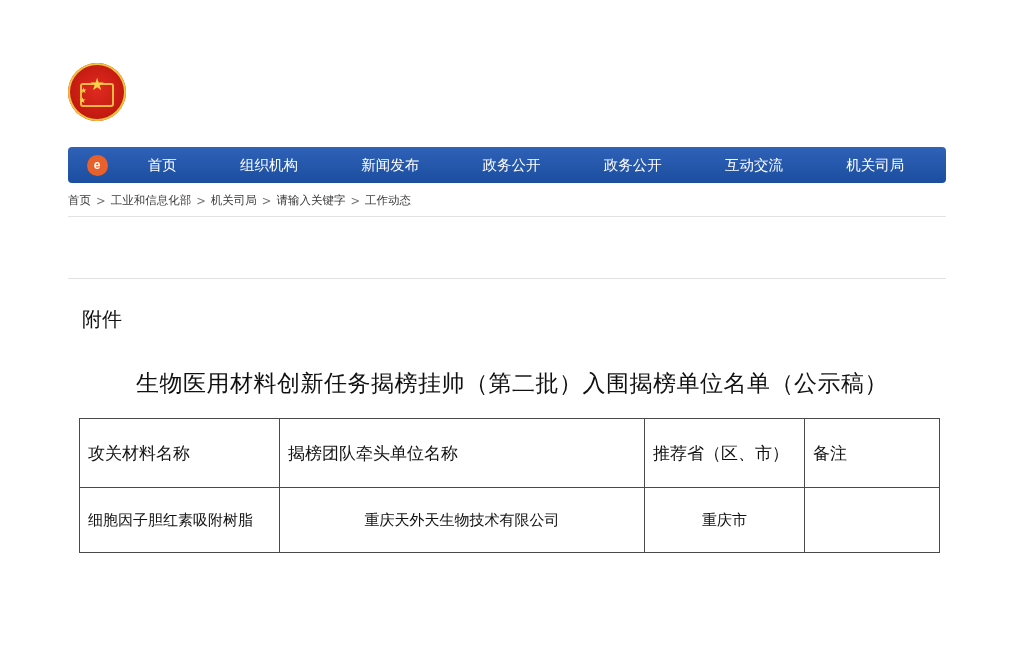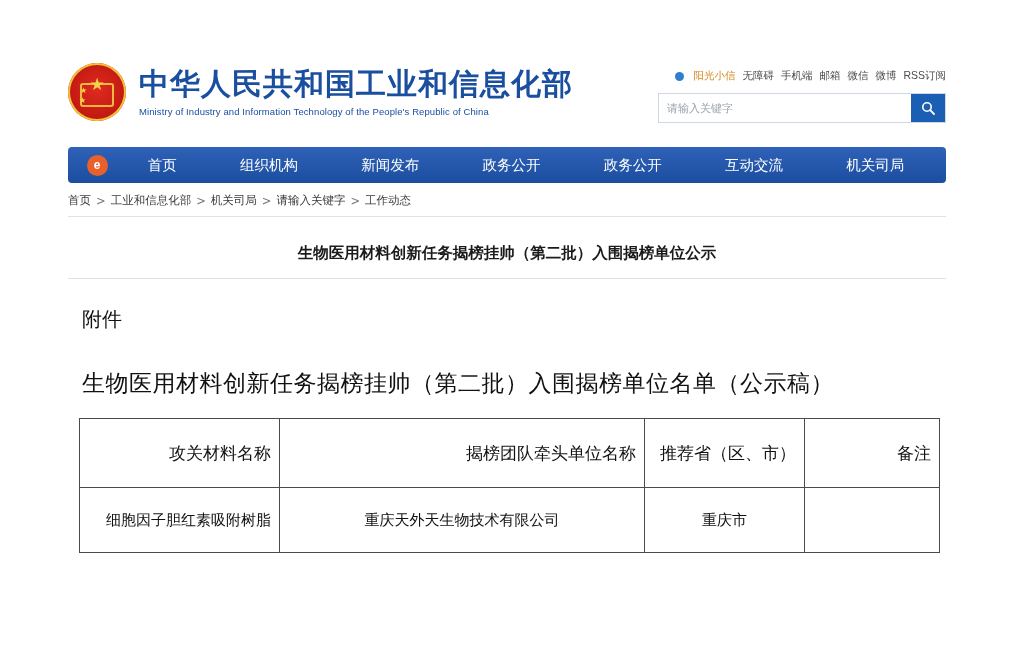--- a/index.html
+++ b/index.html
@@ -224,20 +224,21 @@
     top: 306px;
     font-family: "DejaVu Sans", sans-serif;
     font-size: 20px;
     color: #111;
   }
   .doc-title {
     position: absolute;
     left: 82px;
     top: 368px;
     width: 860px;
+    text-align: center;
     font-family: "DejaVu Sans", sans-serif;
     font-size: 23px;
     color: #111;
     letter-spacing: .5px;
   }
   
   .doc-table {
     position: absolute;
     left: 79px;
     top: 418px;
@@ -249,78 +250,53 @@
   .doc-table td, .doc-table th {
     border: 1px solid #4a4a4a;
     color: #111;
     padding: 6px 8px;
     vertical-align: middle;
   }
   .doc-table thead th {
     font-weight: normal;
     font-size: 17px;
     height: 56px;
-    text-align: right;
+    text-align: left;
   }
   .row-section td {
     font-size: 17px;
     height: 46px;
     text-align: left;
     padding-left: 10px;
   }
   .data-row td {
     font-size: 15px;
     height: 52px;
   }
-  .c-name { text-align: right; }
+  .c-name { text-align: left; }
   .c-unit { text-align: center; padding-left: 10px; }
   .c-prov { text-align: center; }
   .c-note { text-align: center; }
 </style>
 </head>
 <body>
 
 <div class="page">
 
   <div class="site-header">
 
     <div class="logo-wrap">
       <div class="emblem">
         <span class="star s1">★</span>
         <span class="star s2">★</span>
         <span class="star s3">★</span>
         <span class="gear"></span>
       </div>
-      <div class="title-block">
-        <div class="cn-title">中华人民共和国工业和信息化部</div>
-        <div class="en-title">Ministry of Industry and Information Technology of the People's Republic of China</div>
-      </div>
     </div>
 
-    <div class="header-right">
-      <div class="quick-links">
-        <span class="dot"></span>
-        <a class="sun">阳光小信</a>
-        <a>无障碍</a>
-        <a>手机端</a>
-        <a>邮箱</a>
-        <a>微信</a>
-        <a>微博</a>
-        <a>RSS订阅</a>
-      </div>
-      <div class="search-box">
-        <input class="search-input" type="text" placeholder="请输入关键字" style="">
-        <button class="search-btn">
-          <svg width="16" height="16" viewBox="0 0 16 16">
-            <circle cx="7" cy="7" r="4.2" fill="none" stroke="#ffffff" stroke-width="1.6"></circle>
-            <line x1="10.2" y1="10.2" x2="14" y2="14" stroke="#ffffff" stroke-width="1.8" stroke-linecap="round"></line>
-          </svg>
-        </button>
-      </div>
-    </div>
   </div>
 
   <div class="navbar">
     <div class="nav-home-icon">
       <div class="circ">e</div>
     </div>
     <div class="nav-items">
       <div class="nav-item">首页</div>
       <div class="nav-item">组织机构</div>
       <div class="nav-item">新闻发布</div>
@@ -337,21 +313,20 @@
     <a>工业和信息化部</a>
     <span class="sep">&gt;</span>
     <a>机关司局</a>
     <span class="sep">&gt;</span>
     <a>请输入关键字</a>
     <span class="sep">&gt;</span>
     <a>工作动态</a>
   </div>
   <div class="hr-line"></div>
 
-  <div class="article-title">生物医用材料创新任务揭榜挂帅（第二批）入围揭榜单位公示</div>
   <div class="title-underline"></div>
 
   <div class="attach-label">附件</div>
   <div class="doc-title">生物医用材料创新任务揭榜挂帅（第二批）入围揭榜单位名单（公示稿）</div>
 
   <table class="doc-table">
     <colgroup>
       <col style="width:200px">
       <col style="width:365px">
       <col style="width:160px">

